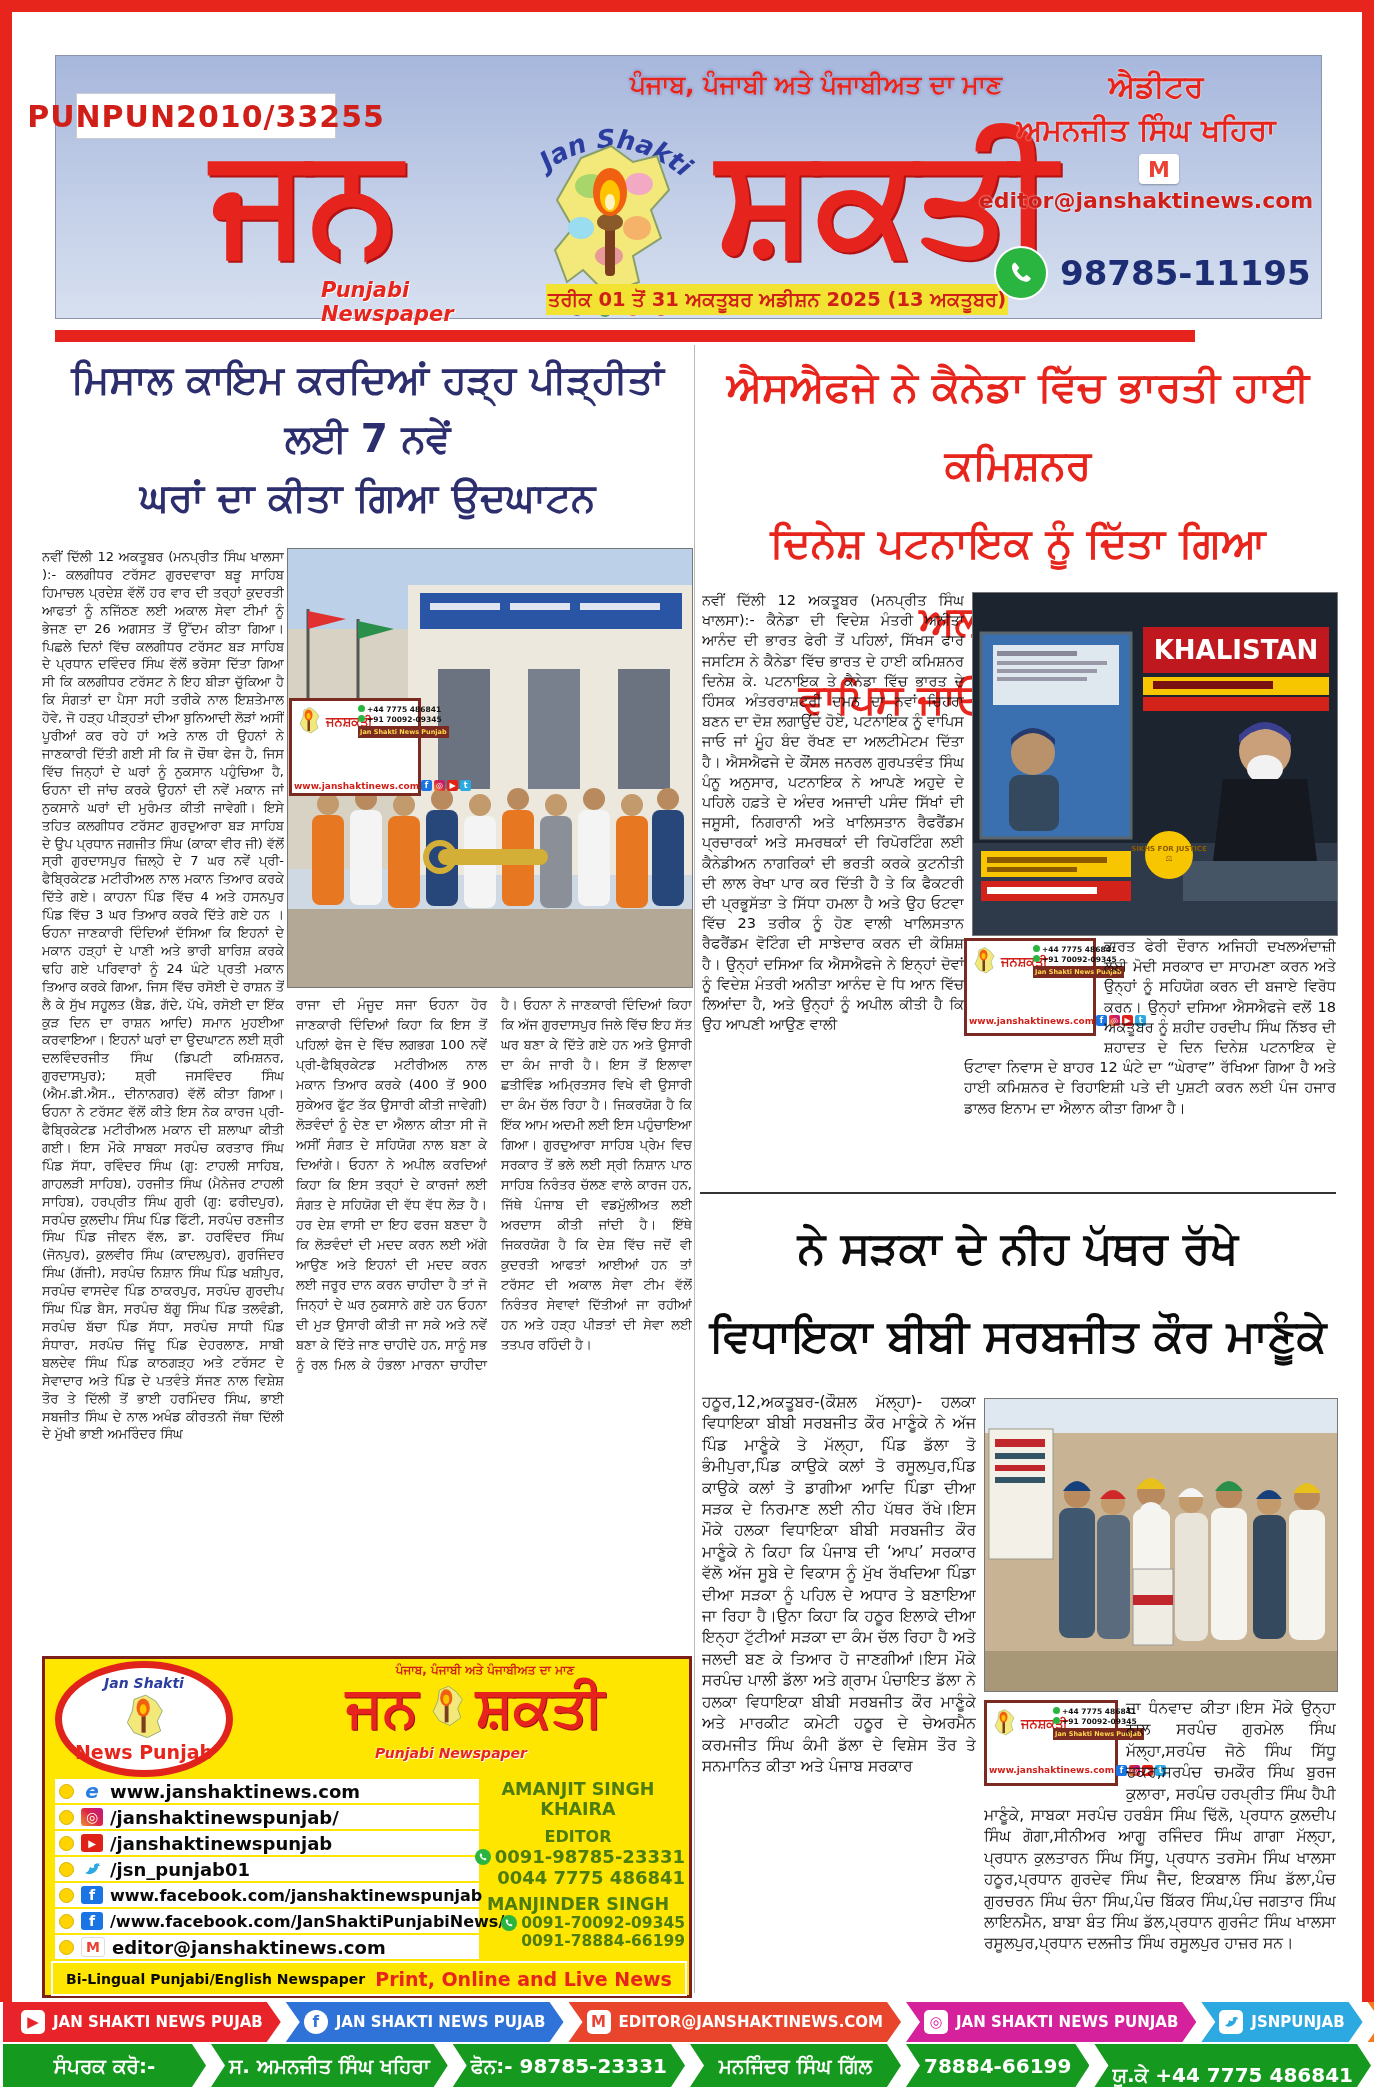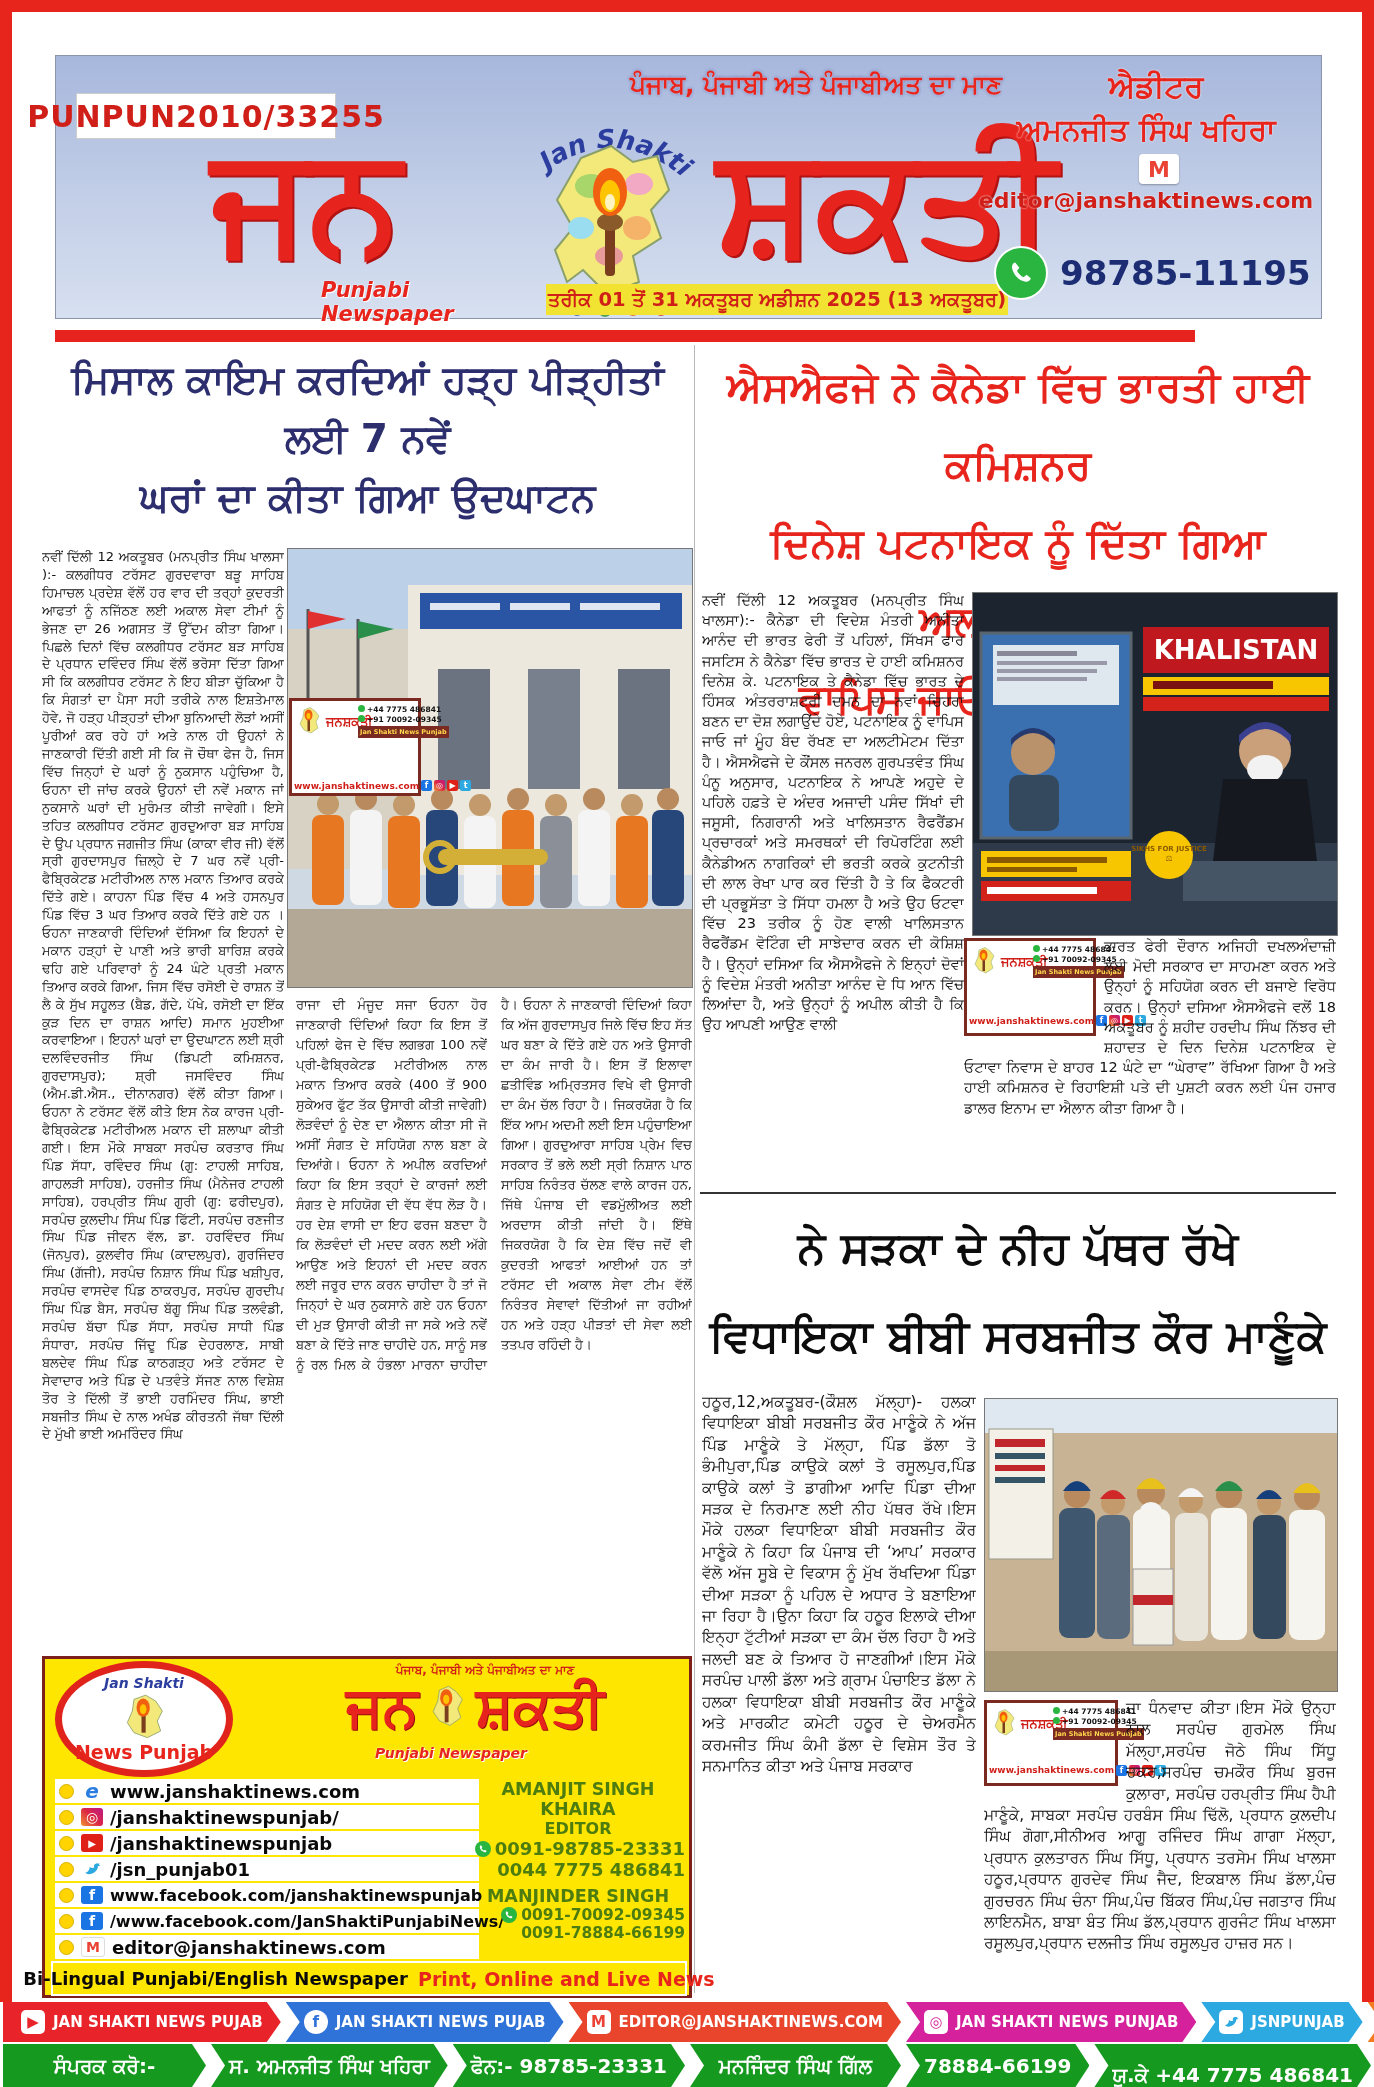--- a/index.html
+++ b/index.html
@@ -88,27 +88,27 @@
     font-weight:900;font-size:14px;}
   .bi-e{color:#2a7de1;font-size:20px;font-style:italic;}
   .bi-ig{background:linear-gradient(45deg,#f09433,#dc2743,#bc1888);color:#fff;}
   .bi-yt{background:#e02117;color:#fff;font-size:10px;}
   .bi-tw{color:#2da9e1;}
   .bi-fb{background:#1b74e4;color:#fff;}
   .bi-gm{background:#fff;color:#ea4335;border:1px solid #ddd;}
   .b-row .txt{font-weight:bold;font-size:18px;color:#0a0a0a;white-space:nowrap;}
   #b-editor{left:426px;top:120px;width:214px;text-align:center;color:#4d7c0f;}
   #b-editor .n1{font-weight:900;font-size:17.5px;}
-  #b-editor .n2{font-weight:900;font-size:16px;}
+  #b-editor .n2{font-weight:900;font-size:16px;margin-top:8px;}
   #b-editor .ph{font-weight:900;font-size:18px;display:flex;align-items:center;justify-content:flex-end;gap:4px;}
   #b-editor .ph2{font-weight:900;font-size:15.5px;display:flex;align-items:center;justify-content:flex-end;gap:4px;}
   .wa-mini{width:16px;height:16px;border-radius:50%;background:#2ab540;display:inline-flex;align-items:center;justify-content:center;flex:none;}
   #b-strip{left:6px;top:302px;width:632px;height:31px;background:#ffe600;border:2px solid #fff;display:flex;align-items:center;
     justify-content:center;gap:10px;white-space:nowrap;}
-  #b-strip .blk{font-weight:900;font-size:18px;color:#0a0a0a;}
+  #b-strip .blk{font-weight:900;font-size:14px;color:#0a0a0a;}
   #b-strip .red{font-weight:900;font-size:19px;color:#e8251d;}
   
   #footer-top{left:0;top:2002px;width:1374px;height:40px;display:flex;gap:5px;padding:0 3px;box-sizing:border-box;}
   #footer-bot{left:0;top:2044px;width:1374px;height:43px;display:flex;gap:5px;padding:0 3px;box-sizing:border-box;}
   .seg{height:100%;display:flex;align-items:center;justify-content:center;gap:8px;color:#fff;font-weight:900;
     clip-path:polygon(14px 50%,0 0,calc(100% - 14px) 0,100% 50%,calc(100% - 14px) 100%,0 100%);padding:0 18px;box-sizing:border-box;}
   .seg.first{clip-path:polygon(0 0,calc(100% - 14px) 0,100% 50%,calc(100% - 14px) 100%,0 100%);}
   #footer-top .seg{font-size:15px;white-space:nowrap;}
   #footer-bot .seg{background:#16991f;font-size:20px;white-space:nowrap;}
   .f-ic{width:24px;height:24px;border-radius:5px;background:#fff;display:flex;align-items:center;justify-content:center;

